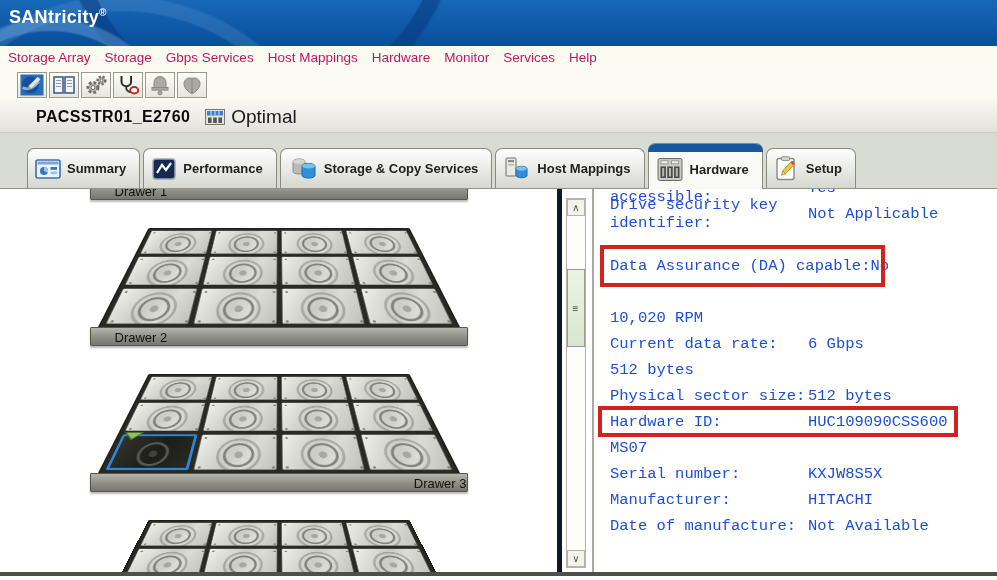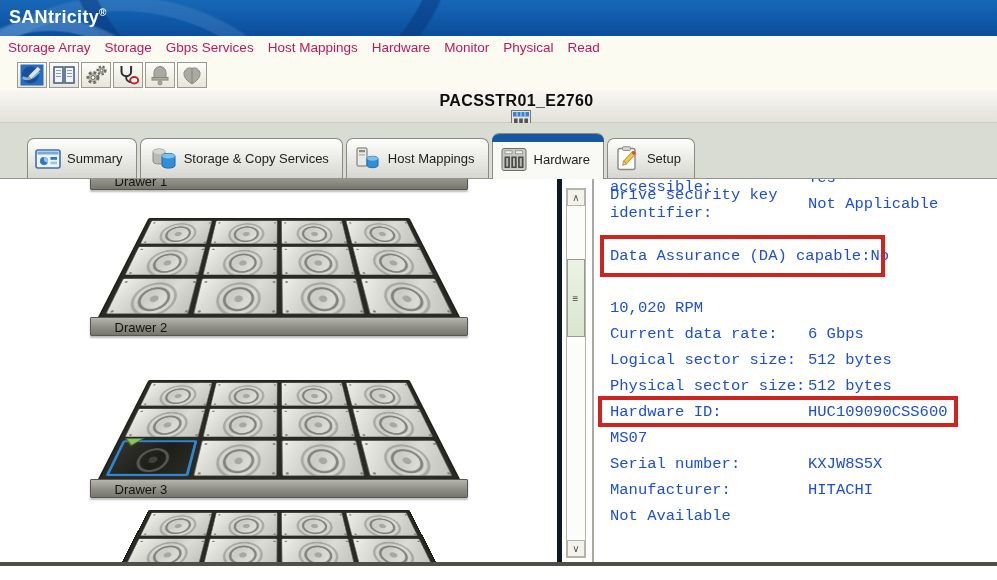--- a/index.html
+++ b/index.html
@@ -5,21 +5,21 @@
   * { box-sizing: border-box; }
   html,body { margin:0; padding:0; }
   body {
     width:997px; height:580px; overflow:hidden;
     font-family:"Liberation Sans", sans-serif; background:#ffffff;
   }
   .page { position:relative; width:997px; height:580px; overflow:hidden; background:#fff; }
 
   
   .banner {
-    height:36px; position:relative;
+    height:46px; position:relative;
     background:
       radial-gradient(circle 200px at 50px 150px, transparent 118px, rgba(125,175,228,.38) 120px 130px, transparent 133px),
       radial-gradient(circle 260px at 260px -80px, transparent 180px, rgba(8,55,125,.55) 182px 196px, transparent 199px),
       radial-gradient(circle 300px at 120px 220px, transparent 208px, rgba(90,145,205,.30) 210px 222px, transparent 225px),
       linear-gradient(180deg,#1668b6 0%,#0f58a7 60%,#0b4d99 100%);
   }
   .app-title { position:absolute; left:9px; top:7px; color:#fff; font-size:18px; font-weight:bold; letter-spacing:.3px; }
   .app-title sup { font-size:10px; }
 
   
@@ -28,45 +28,45 @@
 
   
   .toolbar { height:31px; background:#fbfbf2; display:flex; align-items:center; padding-left:17px; }
   .tb-btn { width:30px; height:26px; border:1px solid #9a9a90; background:linear-gradient(#fdfdf9,#e6e6de);
     display:flex; align-items:center; justify-content:center; padding:0; margin-right:2px; }
   .tb-btn svg { display:block; }
 
   
   .array-row { height:33px; background:linear-gradient(#f7f6f1,#e2e1da);
     border-top:2px solid #fdf5f2; border-bottom:1px solid #ccccc4;
-    display:flex; align-items:center; padding-left:36px;flex-direction:column; }
+    display:flex; align-items:center; padding-left:36px; }
   .array-name { font-size:16px; font-weight:bold; letter-spacing:.4px; color:#0d0d0d; }
   .status-ico { margin-left:15px; margin-right:6px; display:flex; }
   .status-text { font-size:19px; color:#1c1c1c; }
 
   
   .tabzone { height:56px; background:#d8dcd2; display:flex; align-items:flex-end; padding-left:27px;
-    border-bottom:1px solid #94948a; position:relative; }
+    border-bottom:1px solid #94948a; position:relative;font-weight:bold; }
   .tab { display:flex; align-items:center; gap:6px; height:40px; padding:0 13px 0 7px;
     background:linear-gradient(#fefefc,#d7d7d1); border:1px solid #8a8a82; border-bottom:none;
     border-radius:7px 7px 0 0; margin-right:3px; position:relative; white-space:nowrap; }
   .tab-label { font-size:13px; color:#22221e; }
   .tab.active { height:46px; background:#f9f9f5; z-index:3; margin-bottom:-1px; padding-top:6px; }
   .tab.active::before { content:""; position:absolute; top:0; left:-1px; right:-1px; height:8px;
     background:#17579f; border-radius:7px 7px 0 0; }
   .tab-ico { display:flex; }
 
   
   .content { position:relative; height:383px; background:#fff; overflow:hidden; }
 
   .left-pane { position:absolute; left:0; top:0; bottom:0; width:562px; background:#fff;
     border-right:5px solid #0f172a; overflow:hidden; }
 
   .drawer { position:absolute; left:0; width:100%; }
-  .d1 { top:-6px; } .d2 { top:21px; } .d3 { top:183px; } .d4 { top:313px; }
+  .d1 { top:-6px; } .d2 { top:21px; } .d3 { top:167px;text-align:right; } .d4 { top:313px; }
   .drawer-grid-wrap { position:relative; height:119px; width:364px; margin:0 auto; }
   .drawer-grid { position:absolute; left:0; bottom:0; width:364px; height:172px;
     background:#2a2a24; border:2px solid #1f1f1a; border-radius:3px; padding:4px;
     display:grid; grid-template-columns:repeat(4,1fr); grid-template-rows:repeat(3,1fr); gap:5px;
     transform-origin:50% 100%; transform:perspective(250px) rotateX(35deg); }
   .tile { position:relative; border:1px solid #6f6f67; border-radius:2px;
     background:
       radial-gradient(circle at 52% 60%, #a8a8a0 0 4px, transparent 5px),
       radial-gradient(circle at 52% 60%, transparent 0 13px, rgba(110,110,104,.8) 14px 16px, transparent 17px),
       radial-gradient(circle at 52% 60%, transparent 0 20px, rgba(125,125,119,.5) 21px 23px, transparent 24px),
@@ -122,22 +122,22 @@
     </div>
   </div>
 
   <div class="menubar">
       <div class="menu-item">Storage Array</div>
       <div class="menu-item">Storage</div>
       <div class="menu-item">Gbps Services</div>
       <div class="menu-item">Host Mappings</div>
       <div class="menu-item">Hardware</div>
       <div class="menu-item">Monitor</div>
-      <div class="menu-item">Physical</div>
-      <div class="menu-item">Read</div>
+      <div class="menu-item">Services</div>
+      <div class="menu-item">Help</div>
     </div>
 
   <div class="toolbar">
       <button class="tb-btn">
         <span>
           <svg width="24" height="22" viewBox="0 0 24 22">
             <rect x="0.5" y="0.5" width="23" height="21" fill="#2b6cb8"></rect>
             <circle cx="10.5" cy="11" r="8.5" fill="#174f9c"></circle>
             <path d="M2.5 13.5 Q10.5 18 19 7.5" stroke="#6fb3e8" stroke-width="2.6" fill="none"></path>
             <g transform="rotate(45 13 10)">
@@ -218,20 +218,29 @@
             <circle cx="9" cy="14" r="4" fill="#2f77c8"></circle>
             <path d="M9 14 L9 10 A4 4 0 0 1 12.6 16 Z" fill="#9cc4ec"></path>
             <rect x="15.5" y="10" width="6.5" height="2.8" fill="#2f77c8"></rect>
             <rect x="15.5" y="14.5" width="6.5" height="2.8" fill="#9cc4ec"></rect>
           </svg>
         </span>
        <span class="tab-label">Summary</span>
      </div>
       <div class="tab">
        <span class="tab-ico">
+          <svg width="26" height="24" viewBox="0 0 26 24">
+            <rect x="2" y="2" width="22" height="20" rx="3" fill="#16294f" stroke="#9aa4b8" stroke-width="1.5"></rect>
+            <polyline points="6,16 11,8 15,13 20,6" fill="none" stroke="#ffffff" stroke-width="2.2"></polyline>
+          </svg>
+        </span>
+       <span class="tab-label">Performance</span>
+     </div>
+      <div class="tab">
+       <span class="tab-ico">
           <svg width="30" height="26" viewBox="0 0 30 26">
             <path d="M5 5.5 a6 2.5 0 0 1 12 0 v10 a6 2.5 0 0 1 -12 0 Z" fill="#bbbbb5" stroke="#8a8a84"></path>
             <ellipse cx="11" cy="5.5" rx="6" ry="2.5" fill="#d6d6d0"></ellipse>
             <path d="M14 10 a6.5 2.6 0 0 1 13 0 v9.5 a6.5 2.6 0 0 1 -13 0 Z" fill="#2f8fd8" stroke="#1b6aa8"></path>
             <ellipse cx="20.5" cy="10" rx="6.5" ry="2.6" fill="#7fc0ea"></ellipse>
           </svg>
         </span>
        <span class="tab-label">Storage &amp; Copy Services</span>
      </div>
       <div class="tab">
@@ -381,21 +390,20 @@
           <div class="prop-row">
        <span class="prop-value">10,020 RPM</span>
 
      </div>
           <div class="prop-row">
        <span class="prop-label">Current data rate:</span>
        <span class="prop-value">6 Gbps</span>
 
      </div>
           <div class="prop-row">
-       <span class="prop-label">Logical sector size:</span>
        <span class="prop-value">512 bytes</span>
 
      </div>
           <div class="prop-row">
        <span class="prop-label">Physical sector size:</span>
        <span class="prop-value">512 bytes</span>
 
      </div>
           <div class="prop-row">
        <span class="prop-label">Hardware ID:</span>
@@ -410,20 +418,21 @@
        <span class="prop-label">Serial number:</span>
        <span class="prop-value">KXJW8S5X</span>
 
      </div>
           <div class="prop-row">
        <span class="prop-label">Manufacturer:</span>
        <span class="prop-value">HITACHI</span>
 
      </div>
           <div class="prop-row">
+       <span class="prop-label">Date of manufacture:</span>
        <span class="prop-value">Not Available</span>
 
      </div>
         </div>
     </div>
   </div>
 
   <div class="bottom-bar"></div>
 
 </div>

